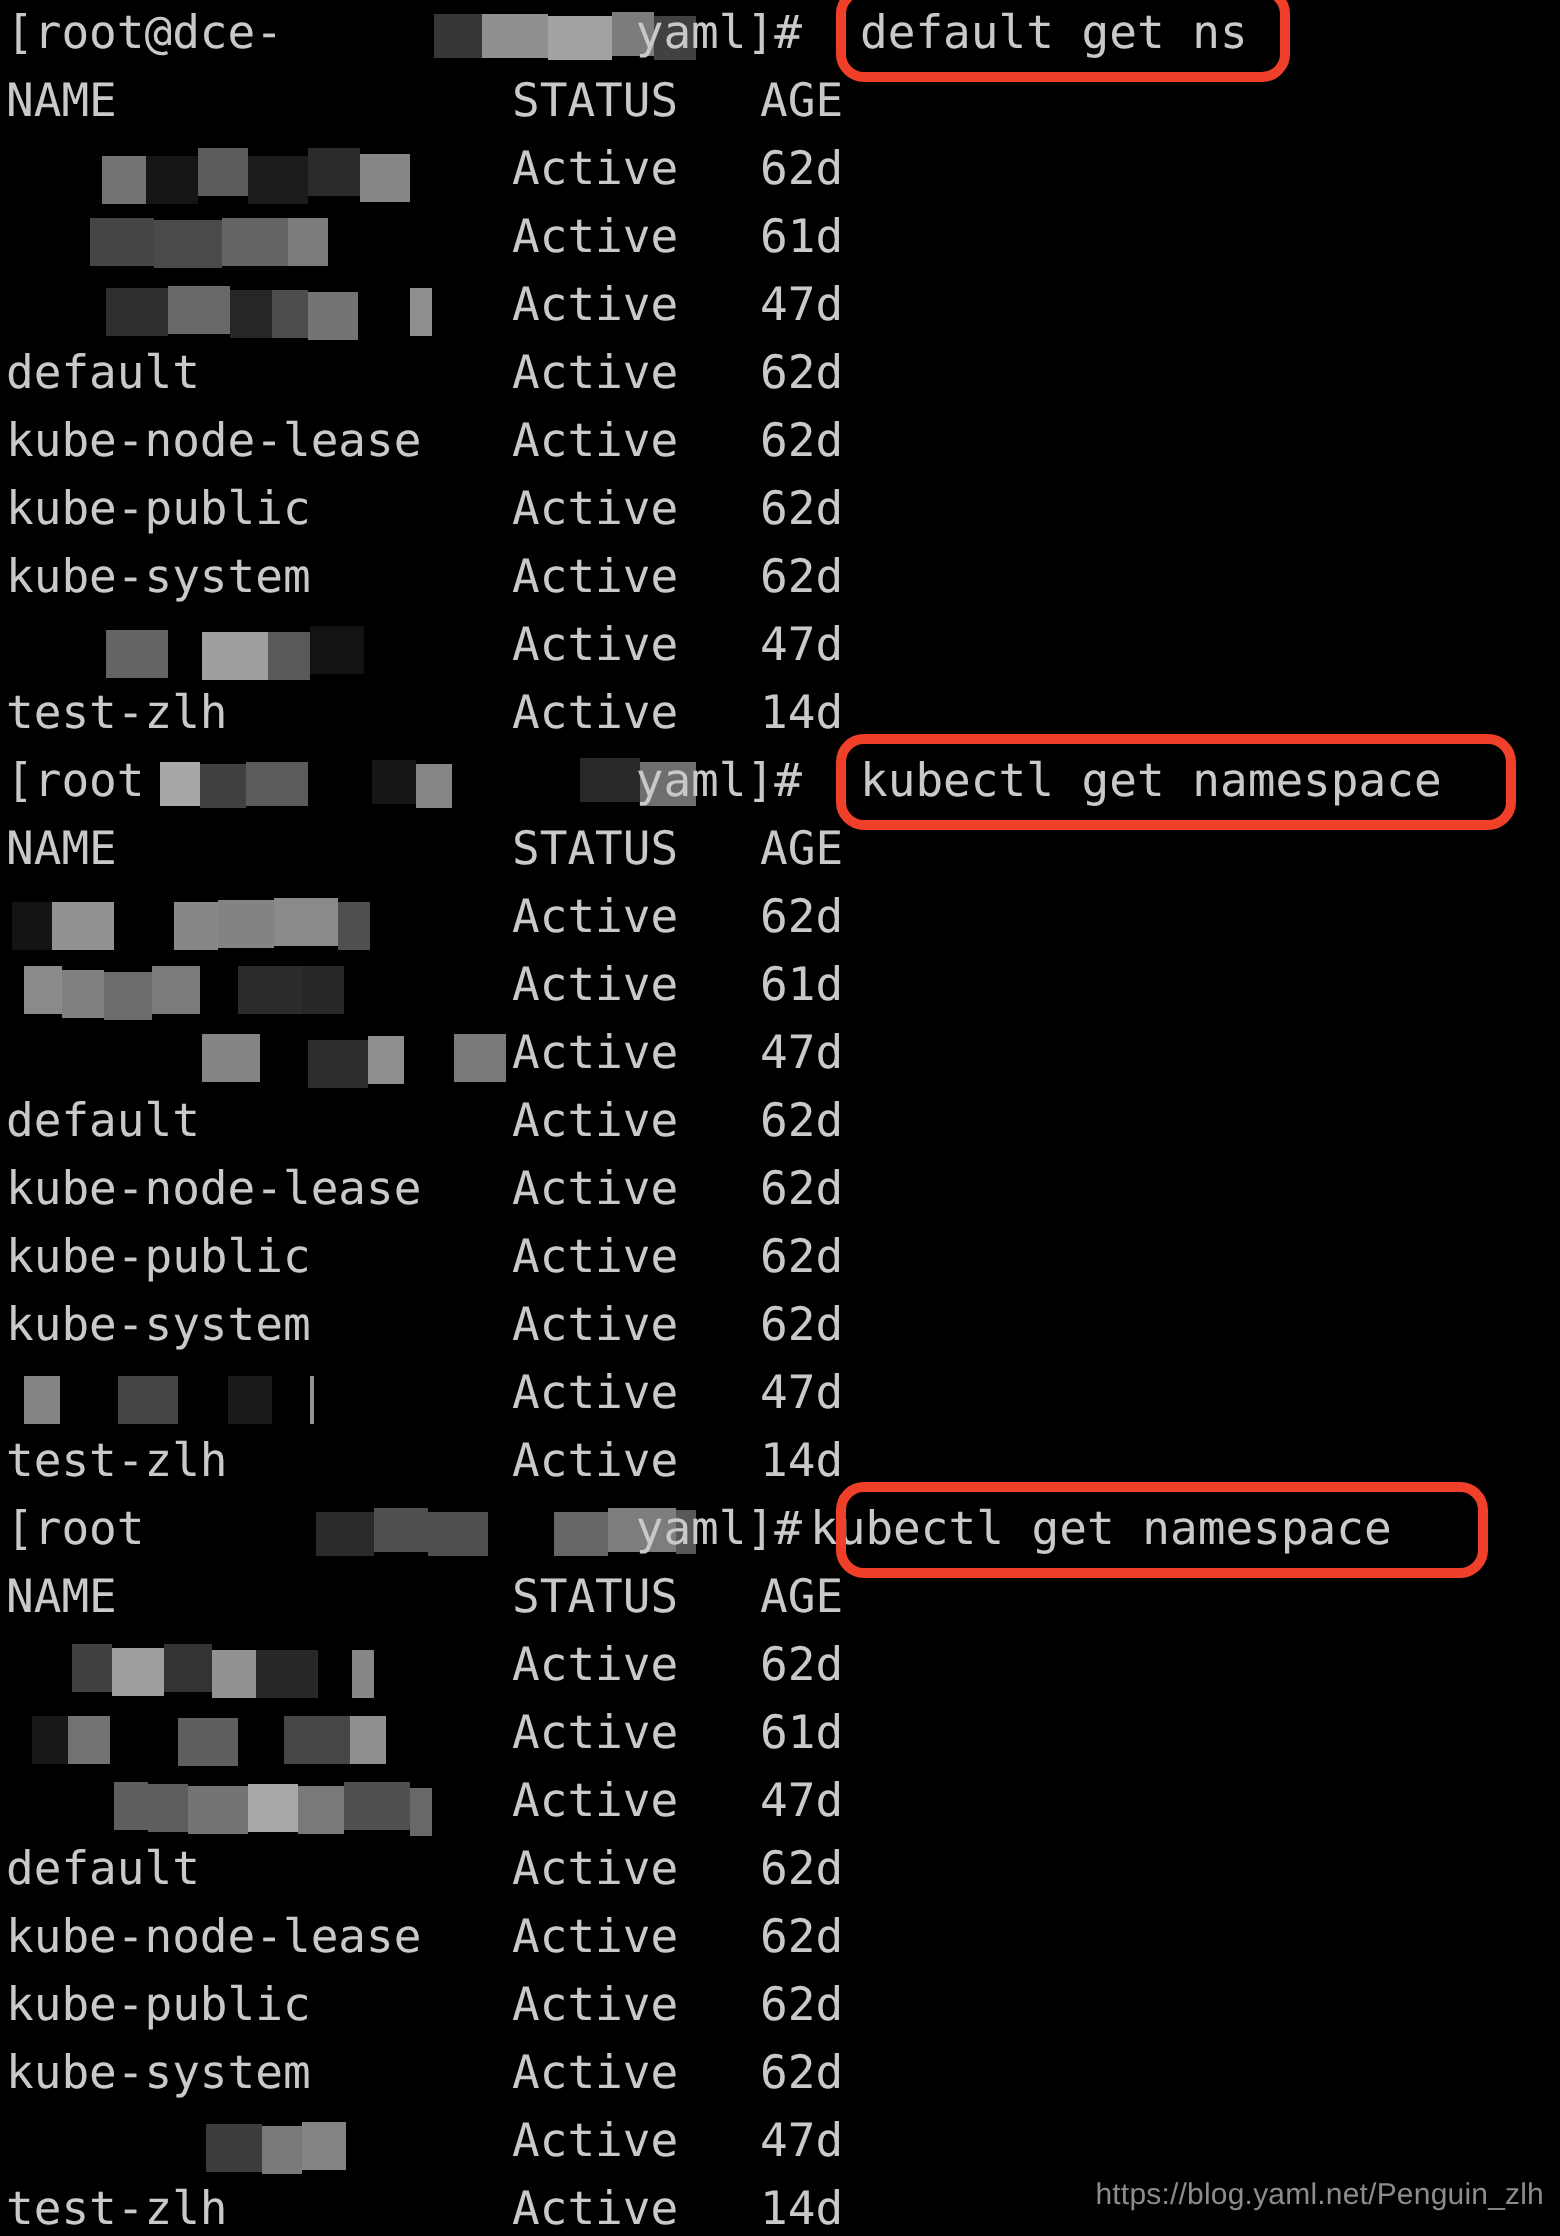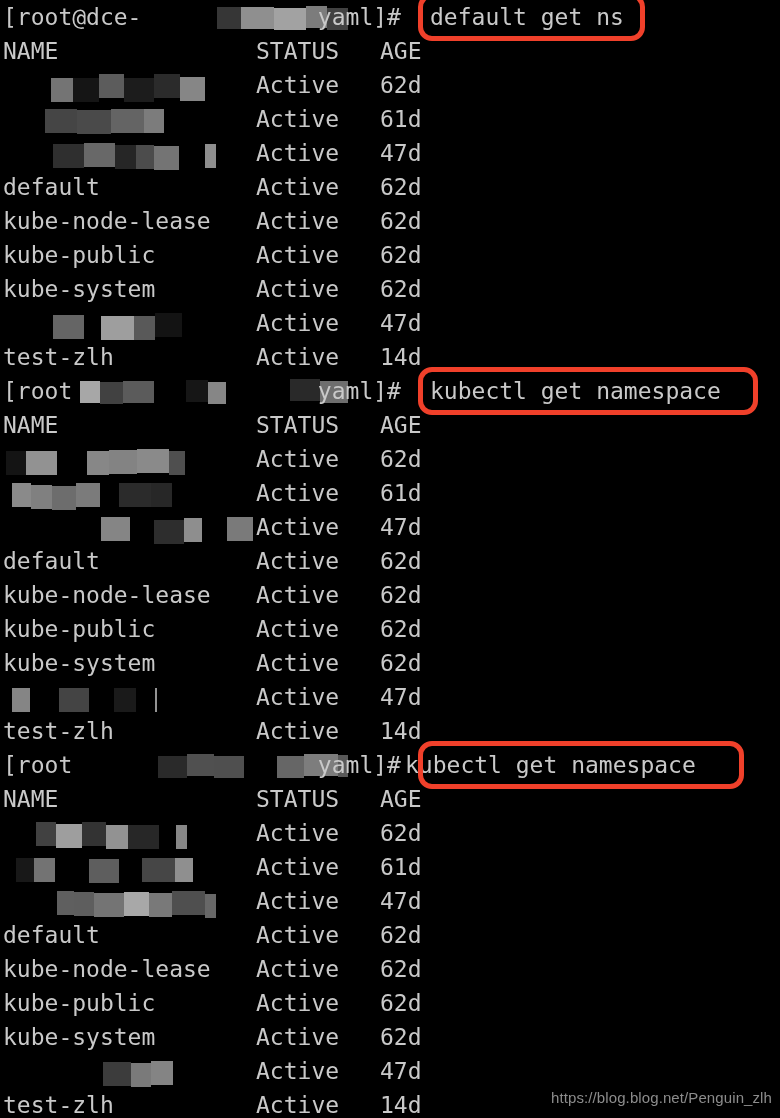--- a/index.html
+++ b/index.html
@@ -123,14 +123,14 @@
       <div class="line" style="top: 1088px;"><span class="col-name">test-zlh</span><span class="col-status">Active</span><span class="col-age">14d</span></div>
     </div>
   <div id="overlays">
       <span class="redbox-label" style="left: 430px; top: 0px;">default get ns</span>
       <div class="redbox" style="left: 418px; top: -7px; width: 227.4px; height: 48px;"></div>
       <span class="redbox-label" style="left: 430px; top: 374px;">kubectl get namespace</span>
       <div class="redbox" style="left: 418px; top: 367px; width: 340.2px; height: 48px;"></div>
       <span class="redbox-label" style="left: 405px; top: 748px;">kubectl get namespace</span>
       <div class="redbox" style="left: 418px; top: 741px; width: 326.1px; height: 48px;"></div>
     </div>
-  <div id="watermark">https://blog.blog.net/Penguin_zlh</div>
+  <div id="watermark">https://blog.yaml.net/Penguin_zlh</div>
 </div>
 
 </body></html>

